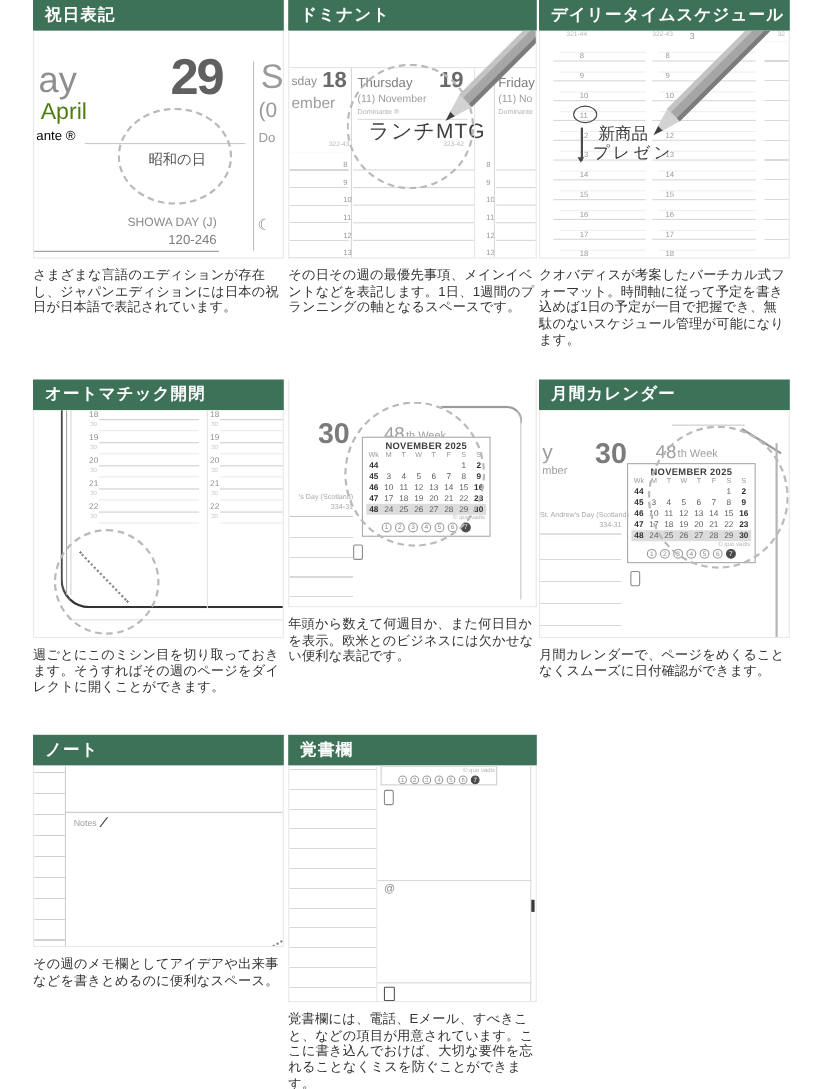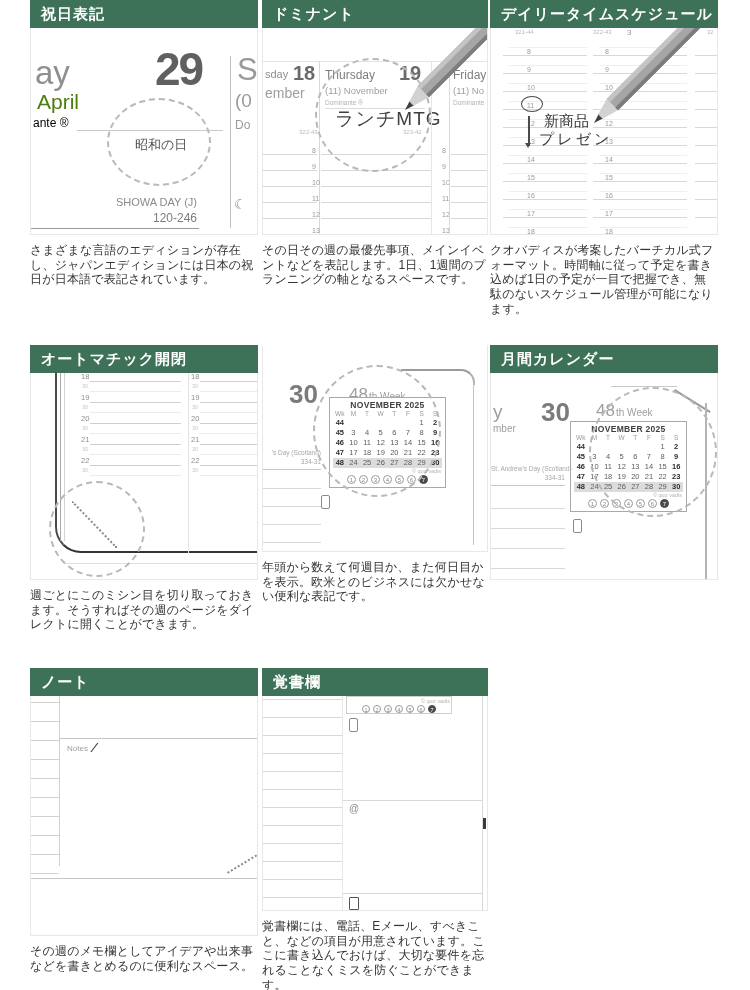--- a/index.html
+++ b/index.html
@@ -513,25 +513,26 @@
     <div class="gtxt" style="left:0;top:92px;width:74px;text-align:right;font-size:6.5px;color:#a8a8a8">St. Andrew's Day (Scotland)</div>
     <div class="gtxt" style="left:0;top:101px;width:74px;text-align:right;font-size:6.5px;color:#a8a8a8">334-31</div>
     <div class="hline" style="left:0;top:112px;width:74px"></div>
     <div class="ruled ruled20" style="left:0;top:116px;width:74px;height:90px"></div>
     <div class="phone" style="left:82px;top:146px"></div>
     <div class="hline" style="left:120px;top:13px;width:66px;background:#c9c9c9"></div>
     <div class="fold" style="left:184px;top:16px;width:42px;transform:rotate(32deg)"></div>
     <div class="vline" style="left:214px;top:30px;height:177px;background:#b5b5b5;width:2px"></div>
     <div class="dcirc" style="left:98px;top:14px;width:128px;height:130px"></div>
   </div>
+  <p class="pdesc">月間カレンダーで、ページをめくることなくスムーズに日付確認ができます。</p>
 </section>
 
 <section class="panel" style="left:30px;top:668px;width:228px">
   <header class="phead">ノート</header>
-  <div class="pimg" style="width:228px;height:240px">
+  <div class="pimg" style="width:228px;height:165px">
     <div class="ruled ruled19" style="left:0;top:-12px;width:28px;height:192px"></div>
     <div class="vline" style="left:28px;top:0;height:170px;background:#cfcfcf"></div>
     <div class="hline" style="left:28px;top:42px;width:200px;background:#c6c6c6"></div>
     <span class="gtxt" style="left:36px;top:48px;font-size:8px;color:#9e9e9e">Notes</span>
     <span class="gtxt" style="left:62px;top:44px;font-size:13px;font-weight:bold;font-style:italic;color:#3c3c3c">∕</span>
     <div class="perf" style="left:196px;top:176px;width:38px;transform:rotate(-31deg)"></div>
     <div class="hline" style="left:0;top:182px;width:228px;background:#c6c6c6"></div>
   </div>
   <p class="pdesc">その週のメモ欄としてアイデアや出来事などを書きとめるのに便利なスペース。</p>
 </section>

